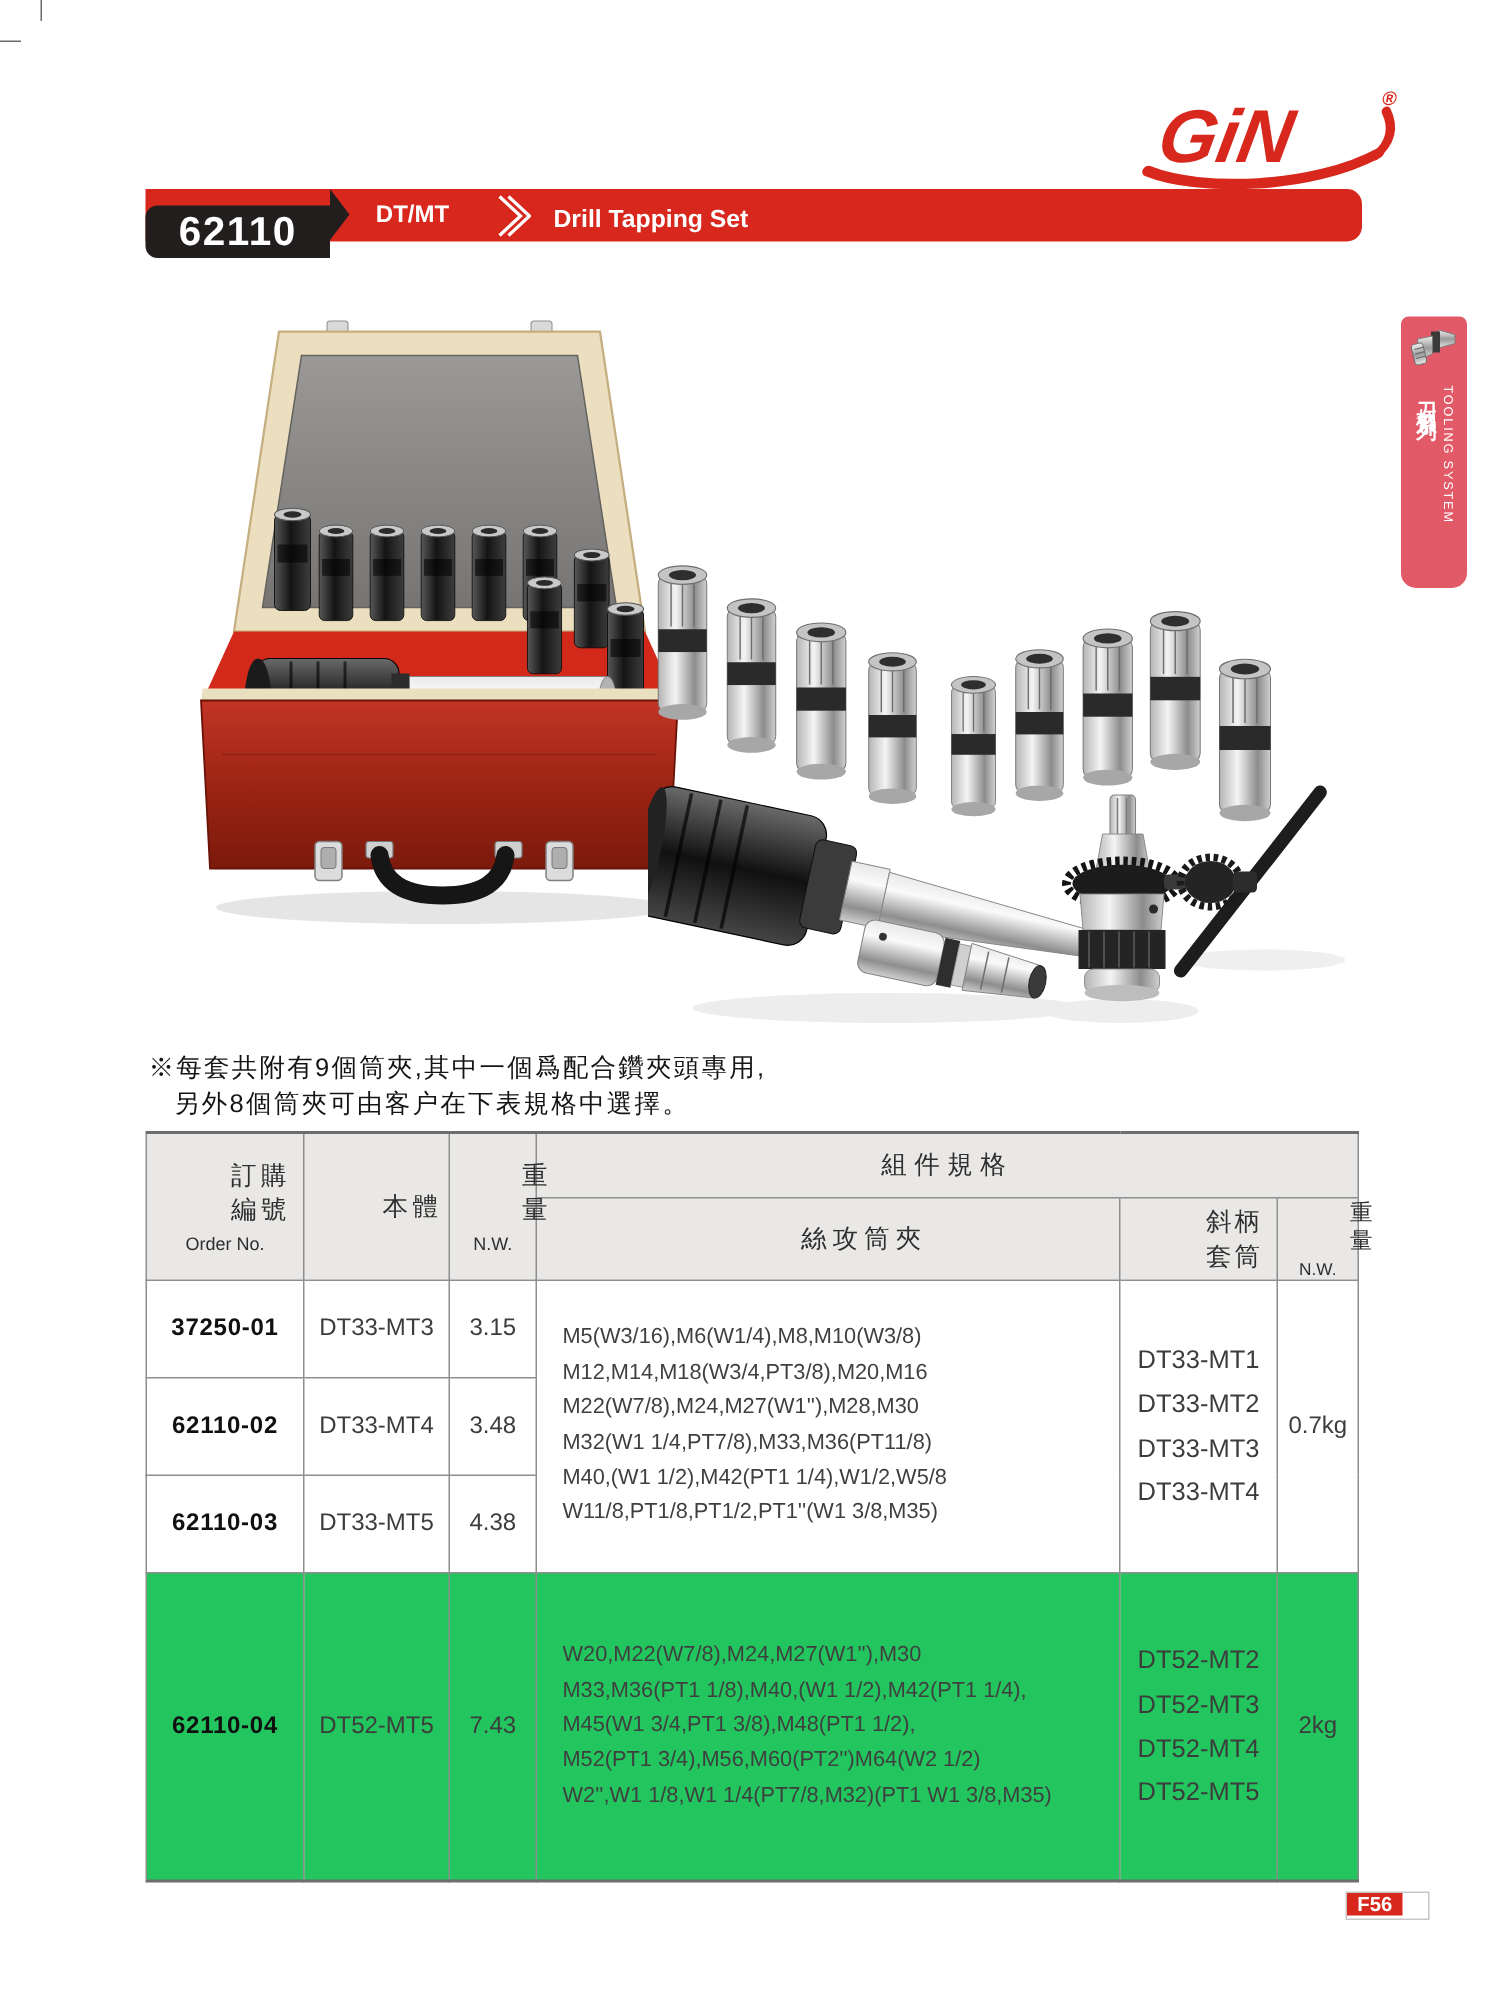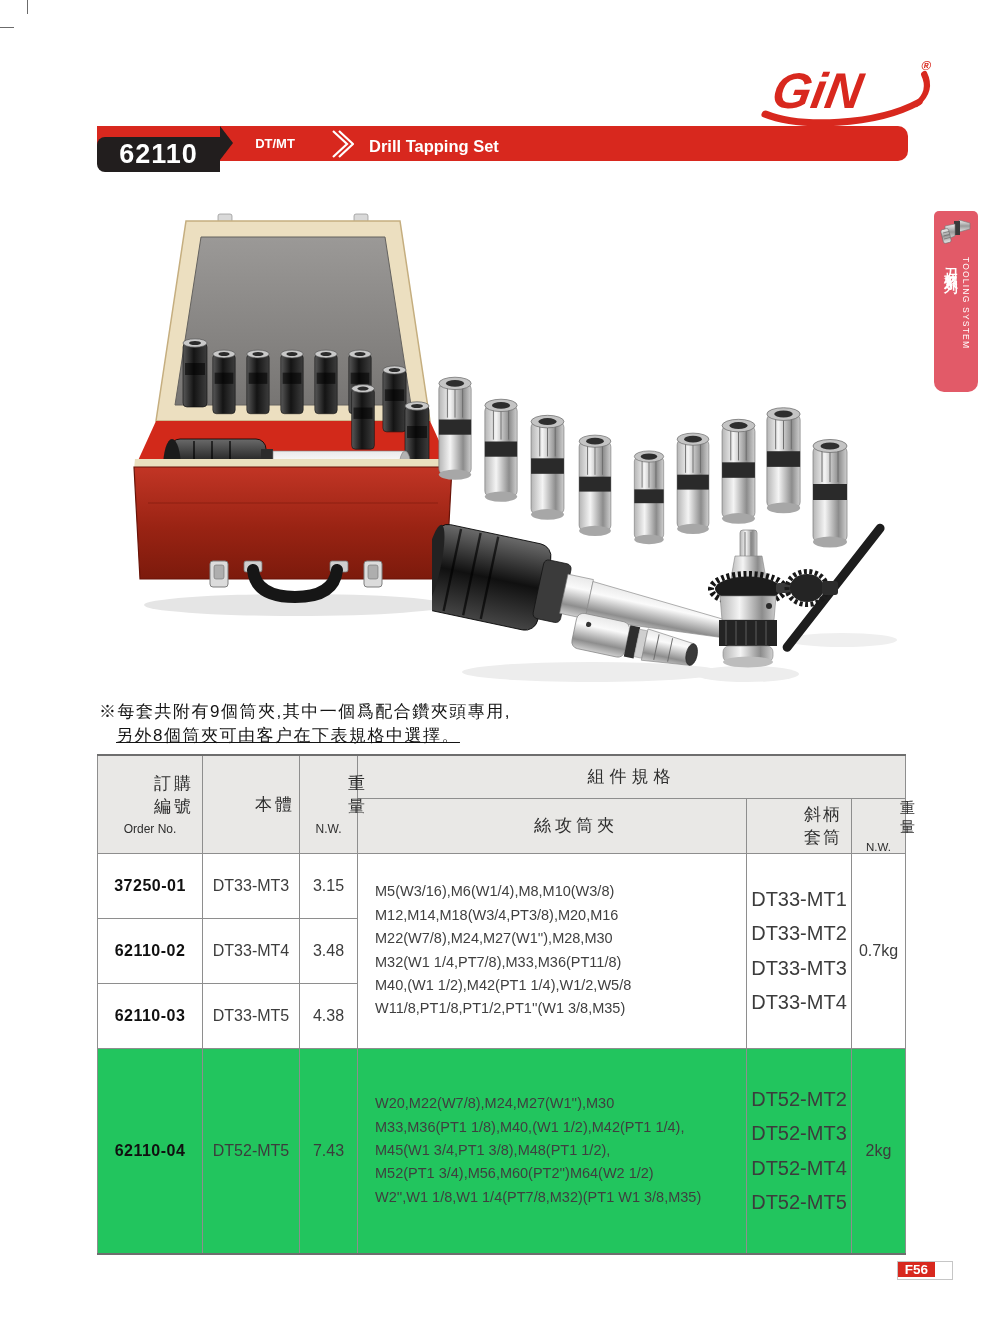--- a/index.html
+++ b/index.html
@@ -27,21 +27,21 @@
     color:#fff; font-weight:bold; font-size:27px; letter-spacing:1px;margin-top:11px;
   }
   .badge-point {
     position:absolute; left:123px; top:0; width:0; height:0;
     border-top:17.5px solid transparent; border-bottom:17.5px solid transparent;
     border-left:13px solid #221e1e;
   }
   .dtmt {
     position:absolute; left:128px; top:0; width:100px; height:35px;
     display:flex; align-items:center; justify-content:center;
-    color:#fff; font-weight:bold; font-size:13px;
+    color:#fff; font-weight:bold; font-size:16px;
   }
   .chev { position:absolute; left:233px; top:3px; }
   .htitle {
     position:absolute; left:265px; top:0; height:35px;
     display:flex; align-items:center; color:#fff; white-space:nowrap;
   }
   .htitle .zh { font-size:26px; font-weight:bold; letter-spacing:2px; }
   .htitle .en { font-size:16.5px; font-weight:bold; margin-left:7px; margin-top:6px; }
 
   
@@ -57,36 +57,36 @@
   }
   .tab-en {
     writing-mode:vertical-rl; color:#fff; font-size:8.5px; letter-spacing:1.2px; margin-left:1px;
   }
 
   
   .photo { position:absolute; }
 
   
   .note { position:absolute; left:99px; top:700px; font-size:17px; color:#141414; line-height:1.42; letter-spacing:1.5px; }
-  .note .l2 { margin-left:17px;text-decoration:underline; }
+  .note .l2 { margin-left:17px; }
 
   
   .spec-table-wrap { position:absolute; left:97px; top:754px; }
   table { border-collapse:collapse; table-layout:fixed; width:808px;
           border-top:2px solid #6e6e6e; border-bottom:2px solid #6e6e6e; }
   th, td { border:1px solid #8e8e8e; text-align:center; vertical-align:middle; color:#3c3c3c; }
   thead th { background:#e9e8e6; font-weight:normal; color:#2e2e2e; }
   .zh-head { font-size:17px; letter-spacing:3px; display:block;padding-left:48px; }
   .en-head { font-size:12px; letter-spacing:0; display:block; margin-top:4px; }
   .spec-head { font-size:17px; letter-spacing:5px; }
   td.order { font-weight:bold; font-size:16px; color:#101010; letter-spacing:0.5px; }
   td.body-cell, td.nw-cell { font-size:16px; }
   td.spec-cell { text-align:left; padding-left:17px; padding-right:6px;
                  font-size:14.5px; line-height:1.62; color:#3f3f3f; }
-  td.sleeve-cell { font-size:20px; line-height:1.72; }
+  td.sleeve-cell { font-size:17px; line-height:1.72; }
   td.sleeve-cell .inner { display:inline-block; text-align:left; }
   td.wt-cell { font-size:16px; }
   tbody.group2 td { background:#22c55e; }
 
   
   .f56 { position:absolute; left:897px; top:1261px; height:19px; display:flex; border:1px solid #c6c6c6;flex-direction:column; }
   .f56-red { width:37px; background:#d8281e; color:#fff; font-weight:bold; font-size:13.5px;
              display:flex; align-items:center; justify-content:center; }
   .f56-black { width:54px; background:#1c1816; }
 </style>

